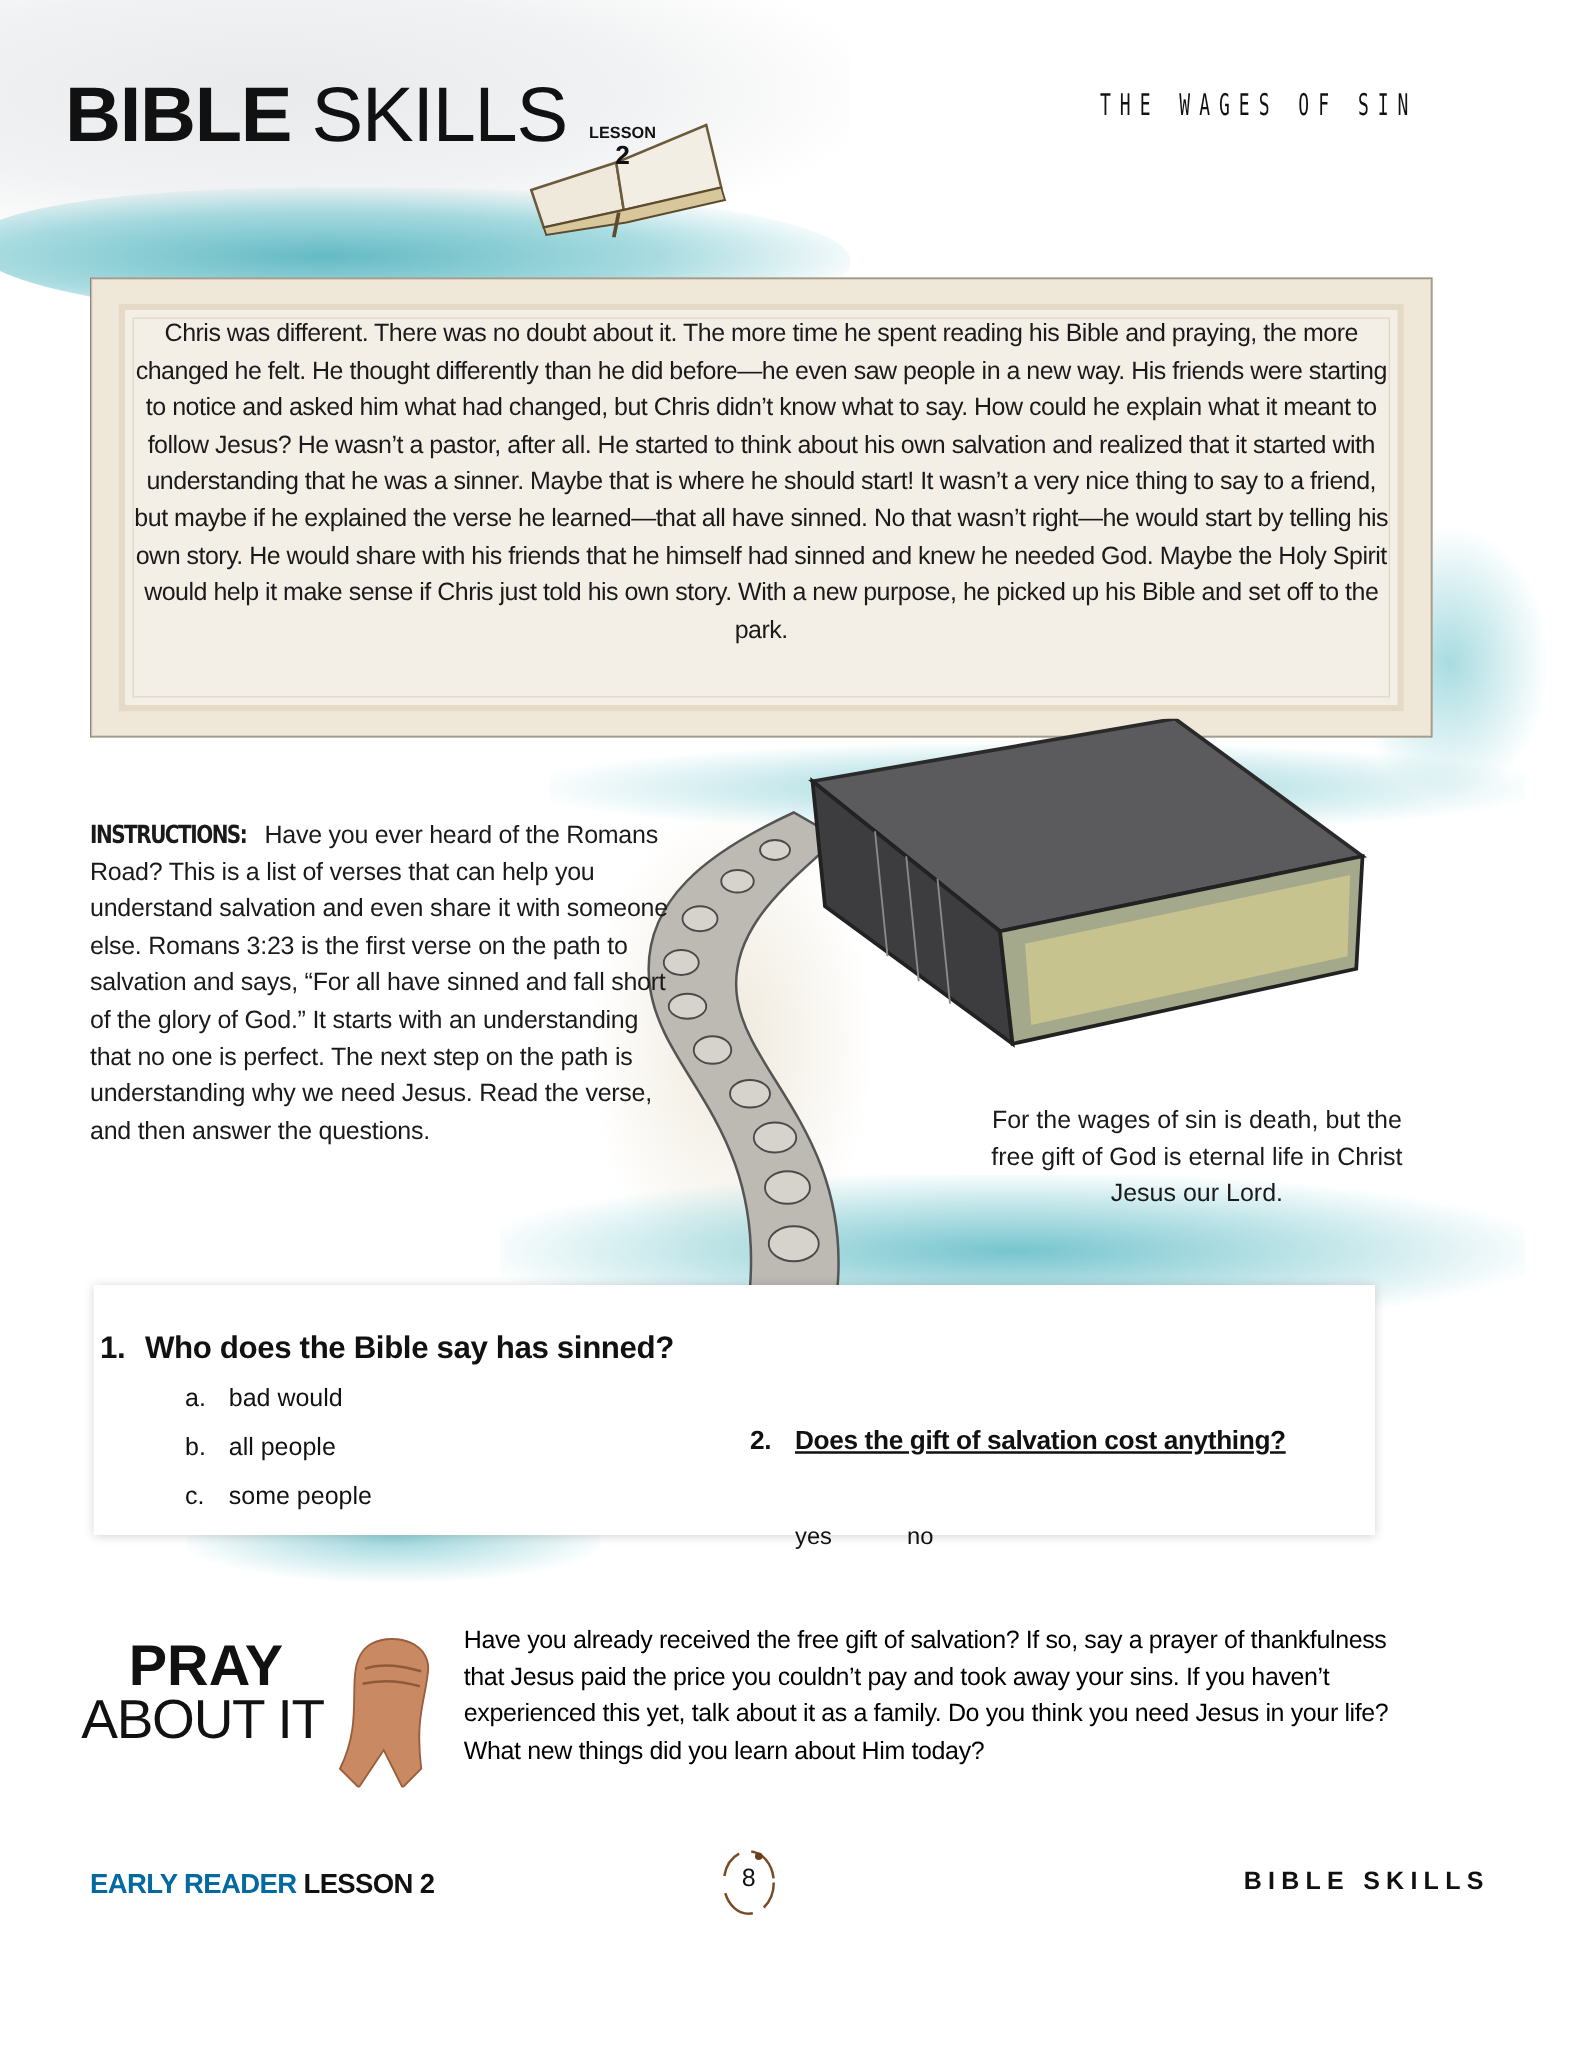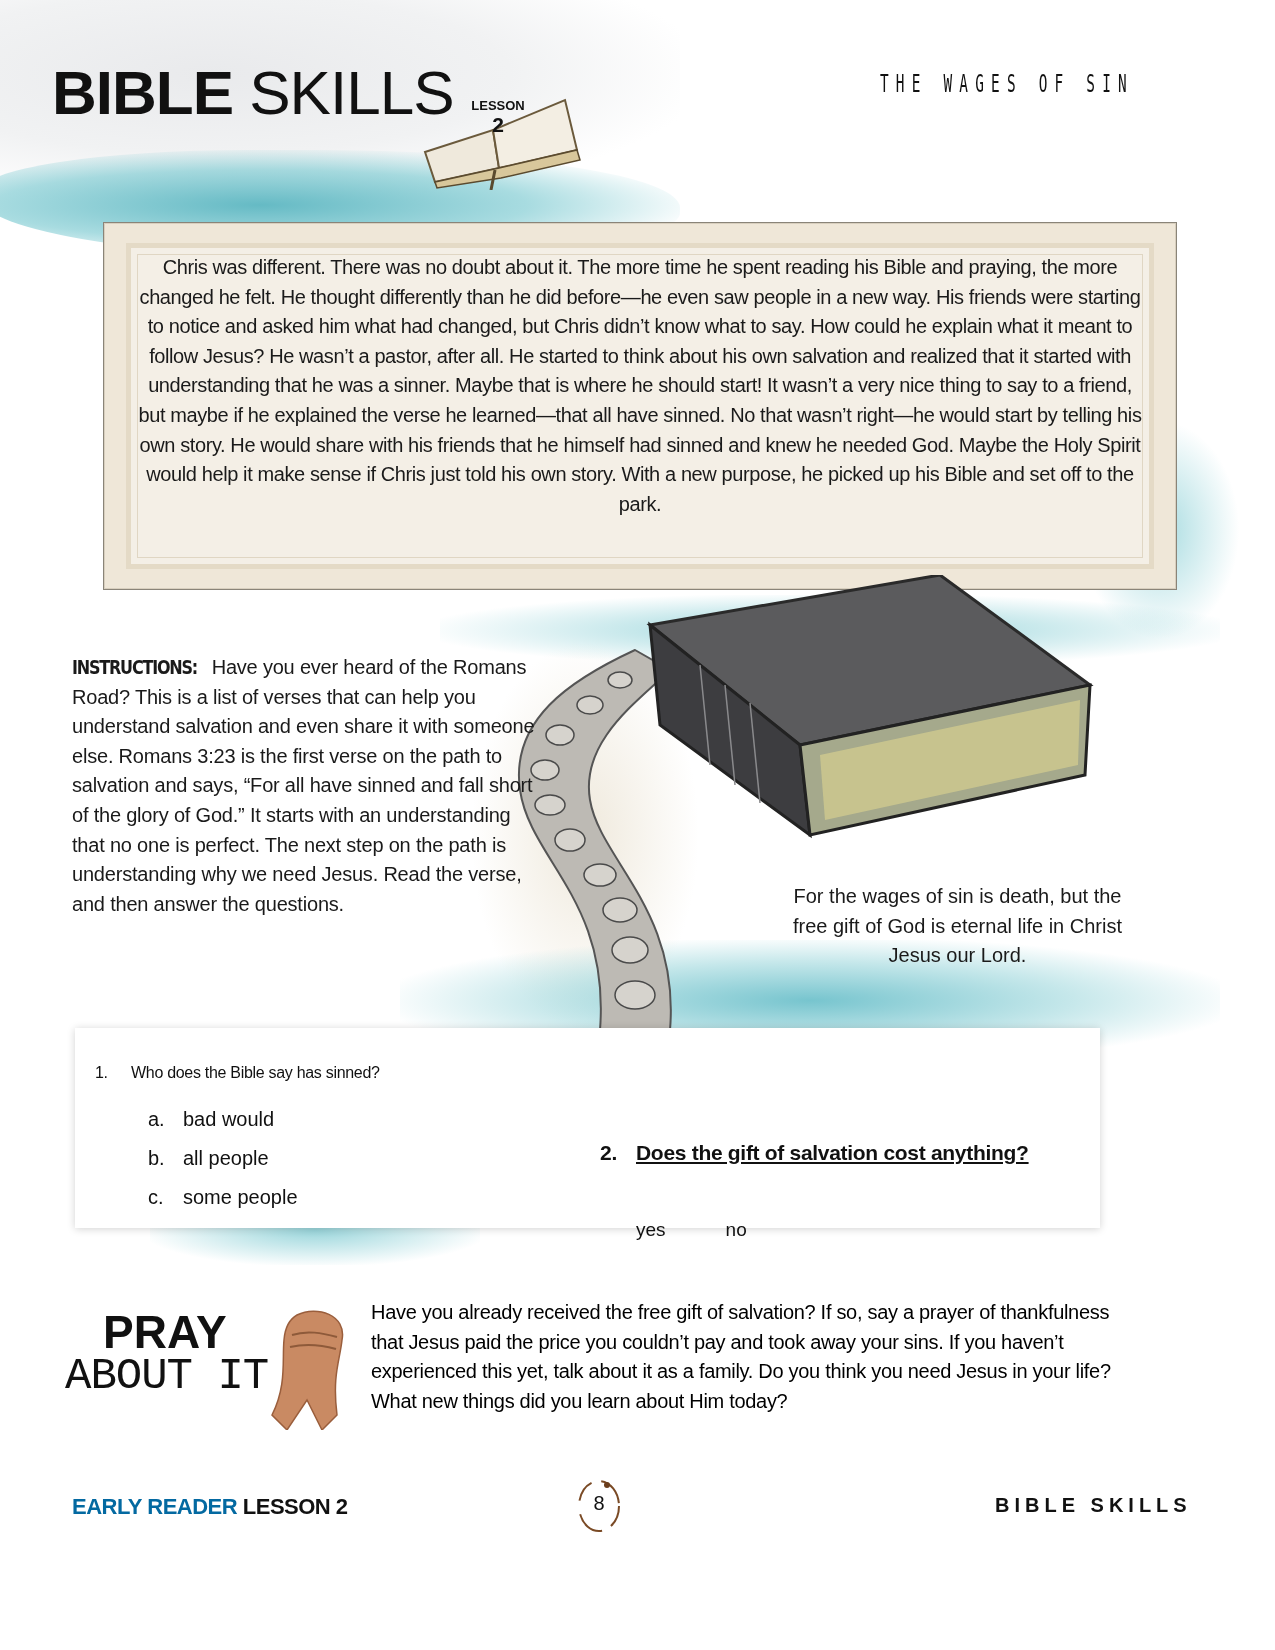--- a/index.html
+++ b/index.html
@@ -18,51 +18,51 @@
   
   .title { left:52px; top:58px; font-size:62px; line-height:70px; letter-spacing:-1px; white-space:nowrap; }
   .title b { font-weight:900; }
   .title span.light { font-weight:400; }
   .open-bible { left:415px; top:90px; width:170px; height:100px; }
   .lesson-label { left:470px; top:99px; width:56px; text-align:center; font-size:13px; font-weight:700; line-height:14px; }
   .lesson-num { left:470px; top:114px; width:56px; text-align:center; font-size:21px; font-weight:700; line-height:22px; }
   .subtitle { left:880px; top:70px; font-size:24px; letter-spacing:12px; font-family:"DejaVu Sans Mono", monospace; transform:scaleX(0.6); transform-origin:left top; white-space:nowrap; }
 
   
-  .parchment { left:72px; top:222px; width:1072px; height:366px; background:#efe7d8; border:1px solid #8a8478; box-shadow:0 0 0 1px #d8cfbe inset;margin-left:31px; }
+  .parchment { left:72px; top:222px; width:1072px; height:366px; background:#efe7d8; border:1px solid #8a8478; box-shadow:0 0 0 1px #d8cfbe inset; }
   .parchment-inner { position:absolute; left:22px; top:20px; right:22px; bottom:20px; border:5px solid #e4dac6; background:#f4efe6; }
   .parchment-inner2 { position:absolute; left:6px; top:6px; right:6px; bottom:6px; border:1px solid #e0d6c3; }
   .story { position:absolute; left:30px; right:30px; top:30px; text-align:center; font-size:20px; line-height:29.6px; color:#1a1a1a; font-family:"Liberation Sans", sans-serif; letter-spacing:-0.4px; }
 
   
   .dark-bible { left:640px; top:575px; width:460px; height:270px; }
 
   
   .path { left:470px; top:640px; width:230px; height:390px; }
 
   
   .instructions { left:72px; top:653px; width:465px; font-size:20px; line-height:29.6px; color:#1a1a1a; letter-spacing:-0.2px; }
   .instructions .lead { font-family:"DejaVu Sans", sans-serif; font-weight:700; font-size:20px; letter-spacing:-1.5px; transform:scaleX(0.8); display:inline-block; transform-origin:left center; margin-right:-22px; }
 
   
   .verse { left:790px; top:882px; width:335px; text-align:center; font-size:20px; line-height:29.6px; color:#1a1a1a; }
 
   
   .card { left:75px; top:1028px; width:1025px; height:200px; background:#fff; box-shadow:0 1px 8px rgba(0,0,0,0.18); }
-  .q1 { position:absolute; left:20px; top:36px; font-size:16px; font-weight:400; letter-spacing:-0.3px; }
+  .q1 { position:absolute; left:5px; top:36px; font-size:25px; font-weight:700; letter-spacing:-0.3px; }
   .q1 .num, .q2 .num { display:inline-block; width:36px; }
   .opts { position:absolute; left:73px; top:72px; font-size:20px; line-height:39px; }
   .opts .letter { display:inline-block; width:35px; }
   .q2 { position:absolute; left:525px; top:113px; font-size:21px; font-weight:700; letter-spacing:-0.3px;text-decoration:underline; }
   .yn { position:absolute; left:561px; top:143px; font-size:19px;margin-top:48px; }
   .yn span { display:inline-block; margin-right:60px; }
 
   
   .pray-word { left:103px; top:1308px; font-size:46px; font-weight:900; line-height:48px; letter-spacing:0px; }
-  .about-word { left:65px; top:1352px; font-size:44px; font-weight:300; line-height:48px; letter-spacing:-1px; white-space:nowrap;font-family:Liberation Mono, monospace; }
+  .about-word { left:65px; top:1352px; font-size:44px; font-weight:300; line-height:48px; letter-spacing:-1px; white-space:nowrap; }
   .hands { left:262px; top:1305px; width:100px; height:125px; }
   .pray-text { left:371px; top:1298px; width:760px; font-size:20px; line-height:29.6px; color:#000000; letter-spacing:-0.3px; }
 
   
   .foot-left { left:72px; top:1494px; font-size:22px; font-weight:700; letter-spacing:-0.5px; white-space:nowrap; }
   .foot-left .accent { color:#0369a1; }
   .page-circle { left:574px; top:1477px; width:50px; height:58px; }
   .page-num { left:574px; top:1492px; width:50px; text-align:center; font-size:20px; font-weight:300; }
   .foot-right { left:995px; top:1494px; font-size:20px; font-weight:700; letter-spacing:5px; white-space:nowrap; }
 </style>

